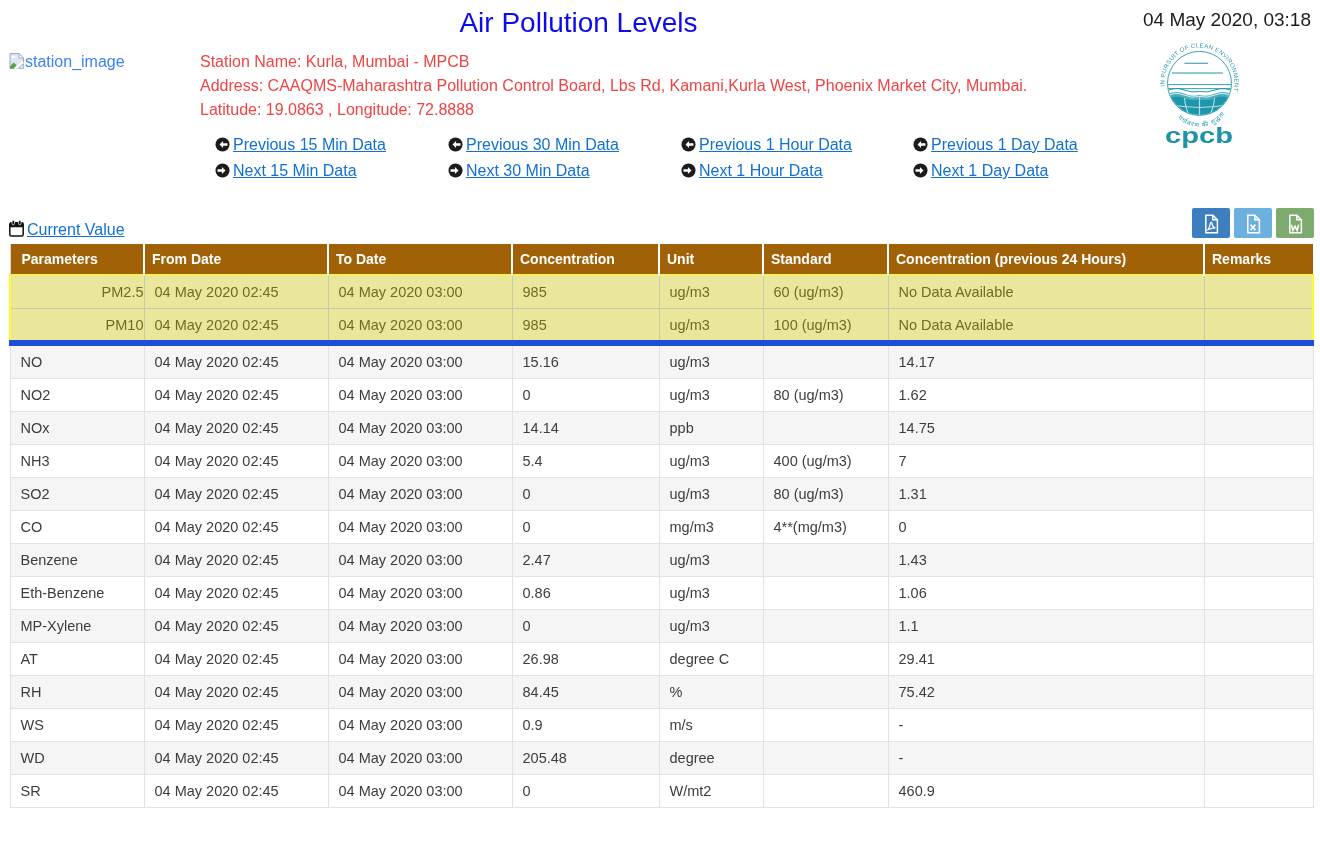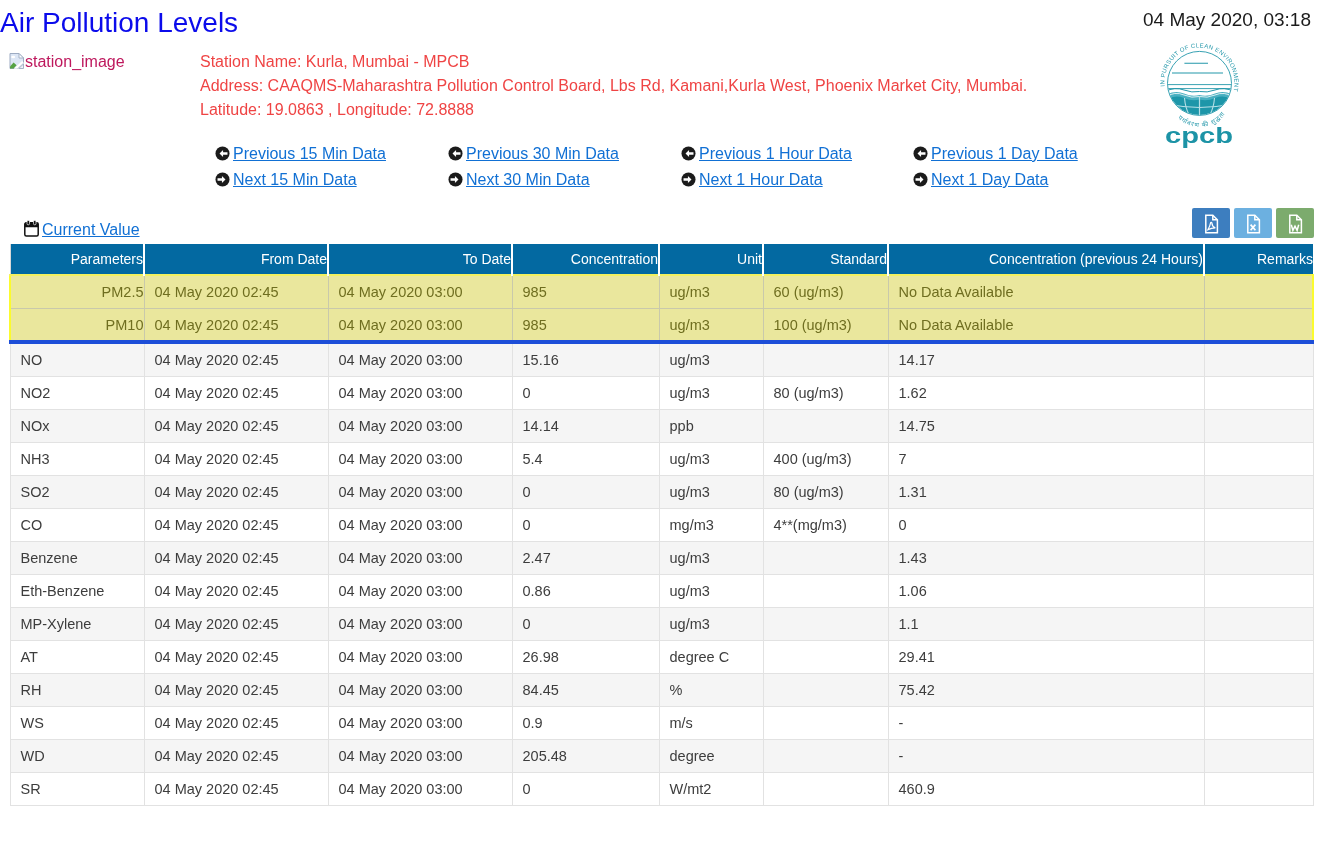--- a/index.html
+++ b/index.html
@@ -1,41 +1,41 @@
 <!DOCTYPE html>
 <html><head>
 <meta charset="utf-8">
 <style>
 * { margin:0; padding:0; box-sizing:content-box; }
 body { font-family:"Liberation Sans", sans-serif; background:#fff; width:1320px; height:847px; position:relative; overflow:hidden; }
 .abs { position:absolute; }
-#title { left:0; top:7px; width:1157px; font-size:28px; color:#0b0beb; }
+#title { left:0; top:7px; width:1157px; text-align:center; font-size:28px; color:#0b0beb; }
 #date { right:9px; top:8.5px; font-size:19px; color:#1b1b1b; }
 #brokenimg { left:9px; top:52px; }
-#altimg { left:25px; top:53px; font-size:16px; color:#be185d; }
+#altimg { left:25px; top:53px; font-size:16px; color:#3b82f6; }
 #info { left:200px; top:50px; font-size:16px; color:#ef4444; line-height:24px; }
 
-.lnkcell { position:absolute; white-space:nowrap;margin-top:9px; }
+.lnkcell { position:absolute; white-space:nowrap; }
 a.lnk { color:#1170d4; text-decoration:underline; }
 .cicon { display:inline-block; vertical-align:-2px; margin-right:3px; }
-#curval { left:24px; top:220px; font-size:16px; }
+#curval { left:9px; top:220px; font-size:16px; }
 #btns { right:6px; top:208px; font-size:0; }
 .btn { display:inline-block; width:38px; height:30px; border-radius:2px; margin-left:4px; text-align:center; }
 .btn svg { margin-top:6px; }
 #tbl { left:9px; top:244px; border-collapse:collapse; table-layout:fixed; font-size:14.5px; color:#3d3d3d; }
-#tbl th { background:#0369a1; color:#fff; font-weight:normal; text-align:right; height:30px; padding:0 0 0 7px; border-left:2px solid #fff; font-size:14px; }
+#tbl th { background:#a16207; color:#fff; font-weight:bold; text-align:left; height:30px; padding:0 0 0 7px; border-left:2px solid #fff; font-size:14px; }
 #tbl th:first-child { padding-left:11px; }
 #tbl th:first-child { border-left:1px solid #d8d8d8; padding-left:11px; }
 #tbl td { height:32px; padding:0 0 0 10px; border:1px solid #e2e2e2; }
 #tbl tr.odd td { background:#f5f5f5; }
 #tbl tr.hl td { background:#eae79d; border:1px solid #c9c9ab; color:#6f6e20; }
 #tbl tr.hl td:first-child { border-left:2px solid #fbfb2e;text-align:right; }
 #tbl tr.hl td:last-child { border-right:2px solid #fbfb2e; }
 #tbl tr.hl1 td { border-top:2px solid #f3f160; }
-#tbl tr.hl2 td { border-bottom:4px solid #1d4ed8; height:31px; }
+#tbl tr.hl2 td { border-bottom:6px solid #1d4ed8; height:31px; }
 </style>
 </head>
 <body>
 <div id="title" class="abs">Air Pollution Levels</div>
 <div id="date" class="abs">04 May 2020, 03:18</div>
 <div id="brokenimg" class="abs"><svg width="16" height="17" viewBox="0 0 16 17">
       <path d="M1 1.5 h9 l4.5 4.5 v5 l-6 5.5 h-7.5 z" fill="#dce6f5" stroke="#9dabc2" stroke-width="1"></path>
       <path d="M10 1.5 l4.5 4.5 h-4.5 z" fill="#fff" stroke="#9dabc2" stroke-width="0.9"></path>
       <ellipse cx="4.2" cy="5" rx="2" ry="1.2" fill="#fff"></ellipse>
       <path d="M1 14.5 l3.6-4 3 2.8 -3 3.2 h-3.6 z" fill="#55a244"></path>

